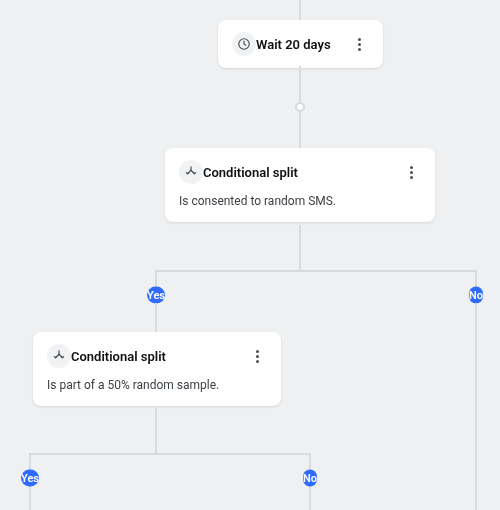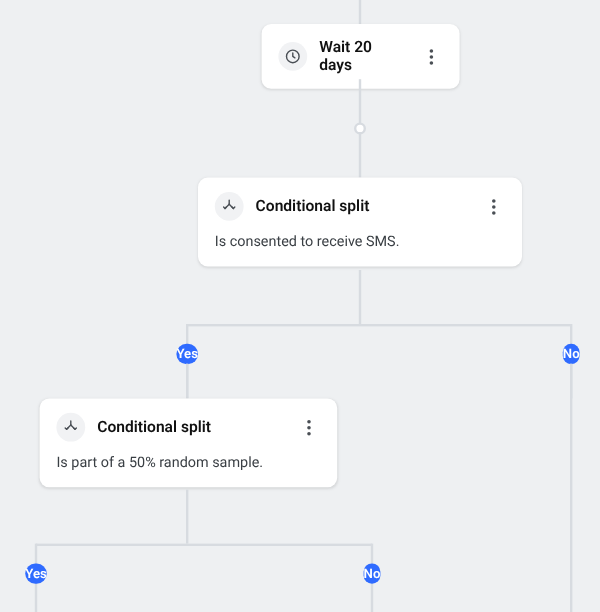--- a/index.html
+++ b/index.html
@@ -47,21 +47,21 @@
   .card {
     position: absolute;
     background: #fff;
     border-radius: 8px;
     box-shadow: 0 1px 3px rgba(0,0,0,0.08), 0 1px 2px rgba(0,0,0,0.04);
     padding: 12px 14px;
   }
   .card .row {
     display: flex;
     align-items: center;
-    gap: 10px;
+    gap: 0;
   }
   .card .title {
     font-weight: 600;
     font-size: 13px;
     flex: 1;
   }
   .card .desc {
     font-size: 12px;
     color: #3a3f44;
     margin-top: 10px;
@@ -150,21 +150,21 @@
       </div>
       <div class="title">Conditional split</div>
       <div class="more-btn">
         <div class="dots-vert">
             <span></span>
             <span></span>
             <span></span>
           </div>
       </div>
     </div>
-    <div class="desc">Is consented to receive SMS.</div>
+    <div class="desc">Is consented to random SMS.</div>
   </div>
 
   <div class="vline" style="top:225px; height:45px; left:300px;"></div>
 
   <div class="hconnect" style="left:156px; top:270px; width:320px;"></div>
 
   <div class="vthin" style="left:155px; top:270px; height:62px;"></div>
   <div class="vthin" style="left:475px; top:270px; height:62px;"></div>
 
   <div class="badge" style="left:156px; top:295px;">Yes</div>

